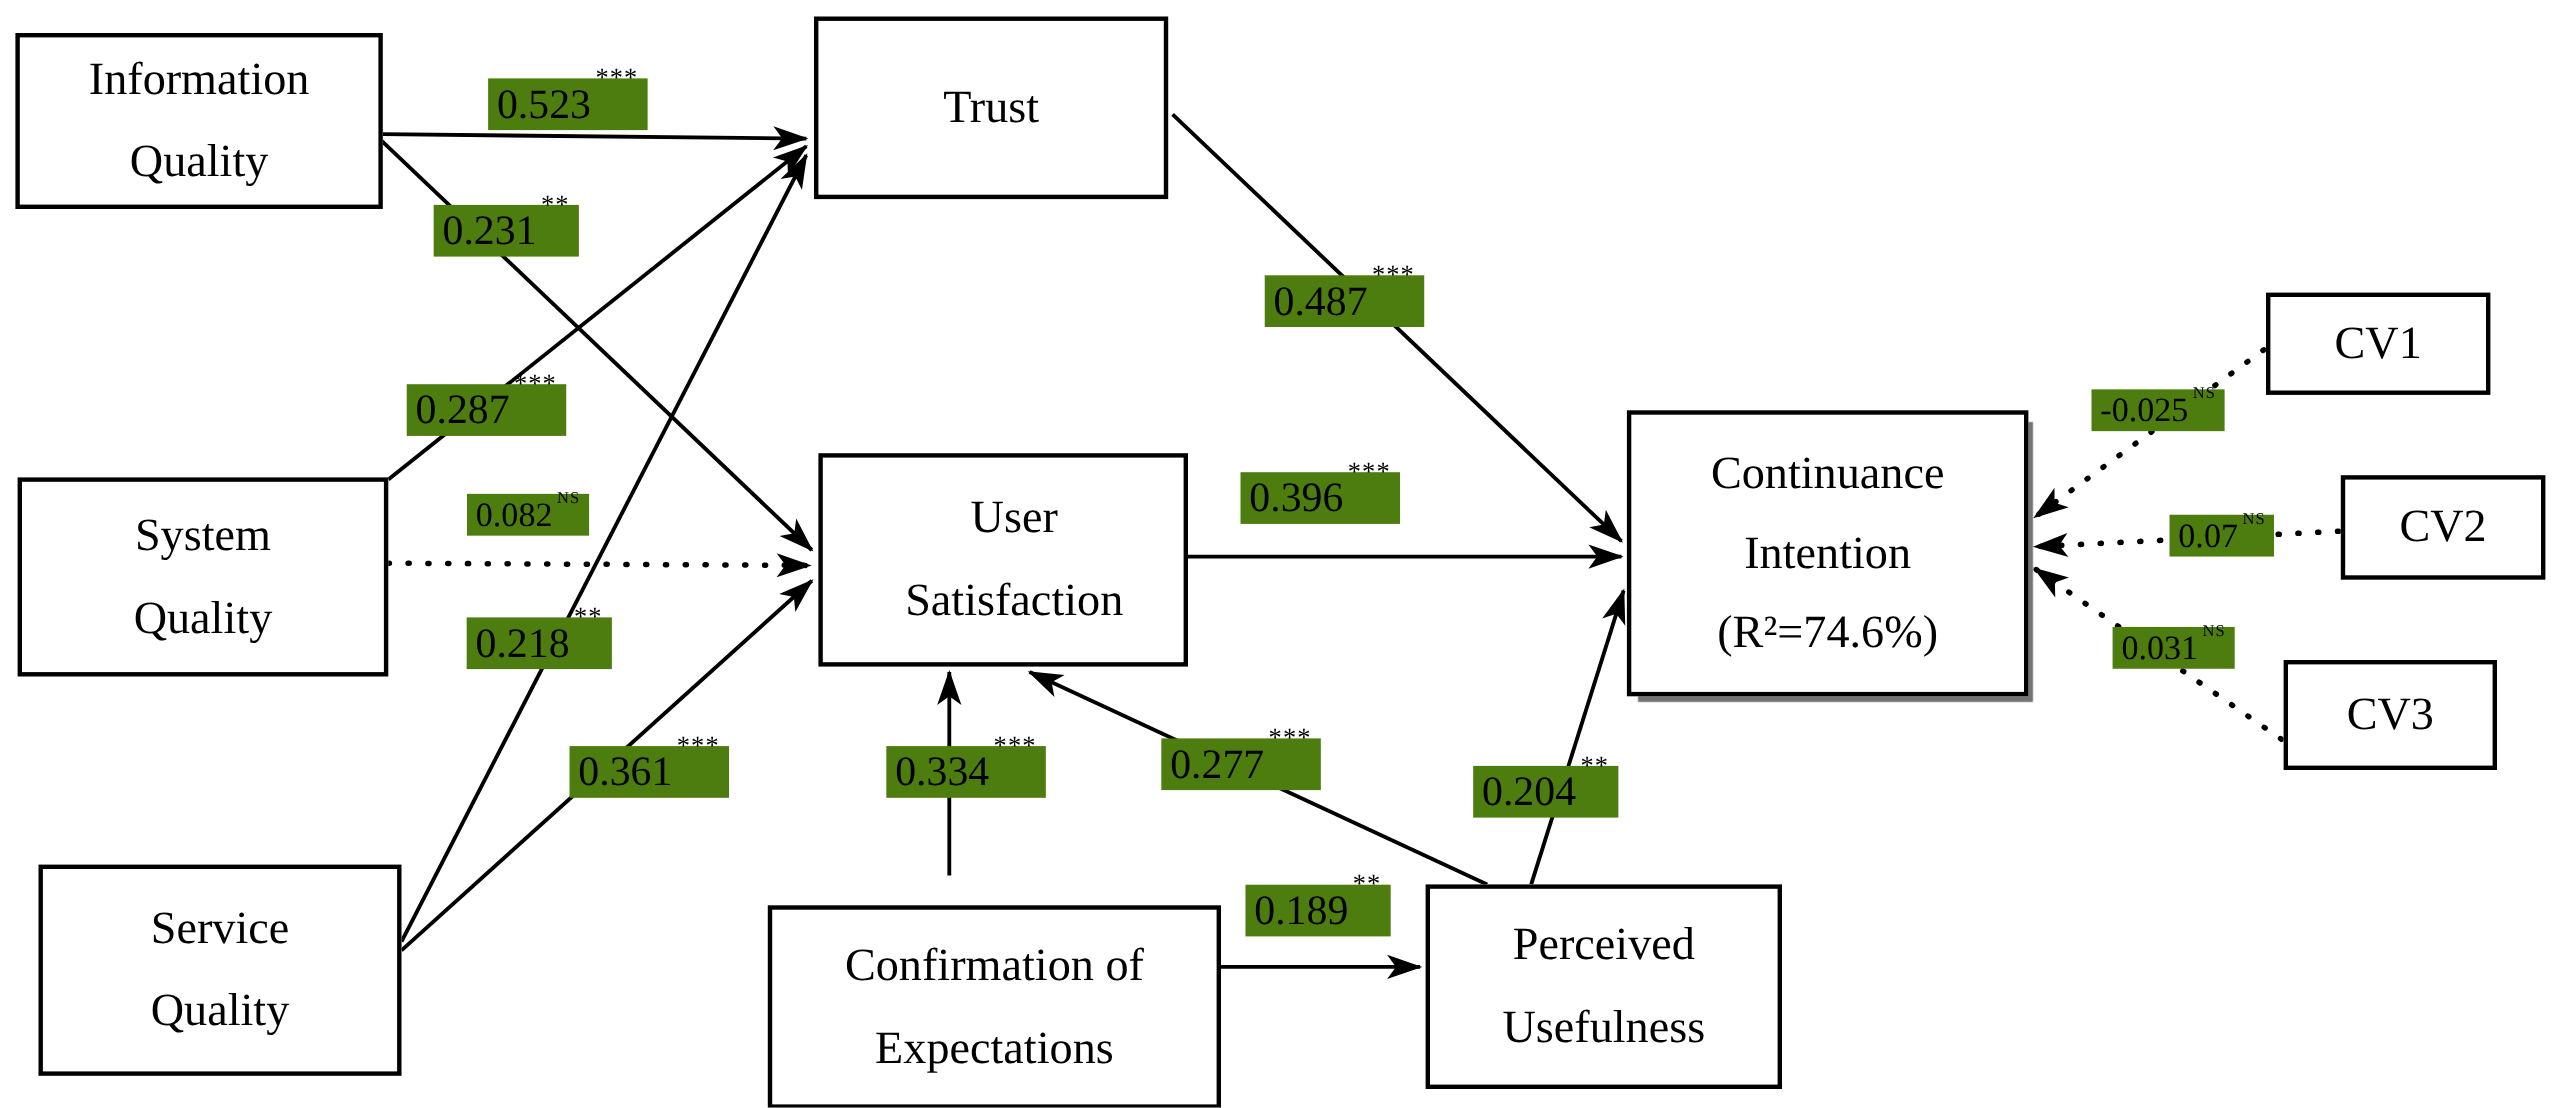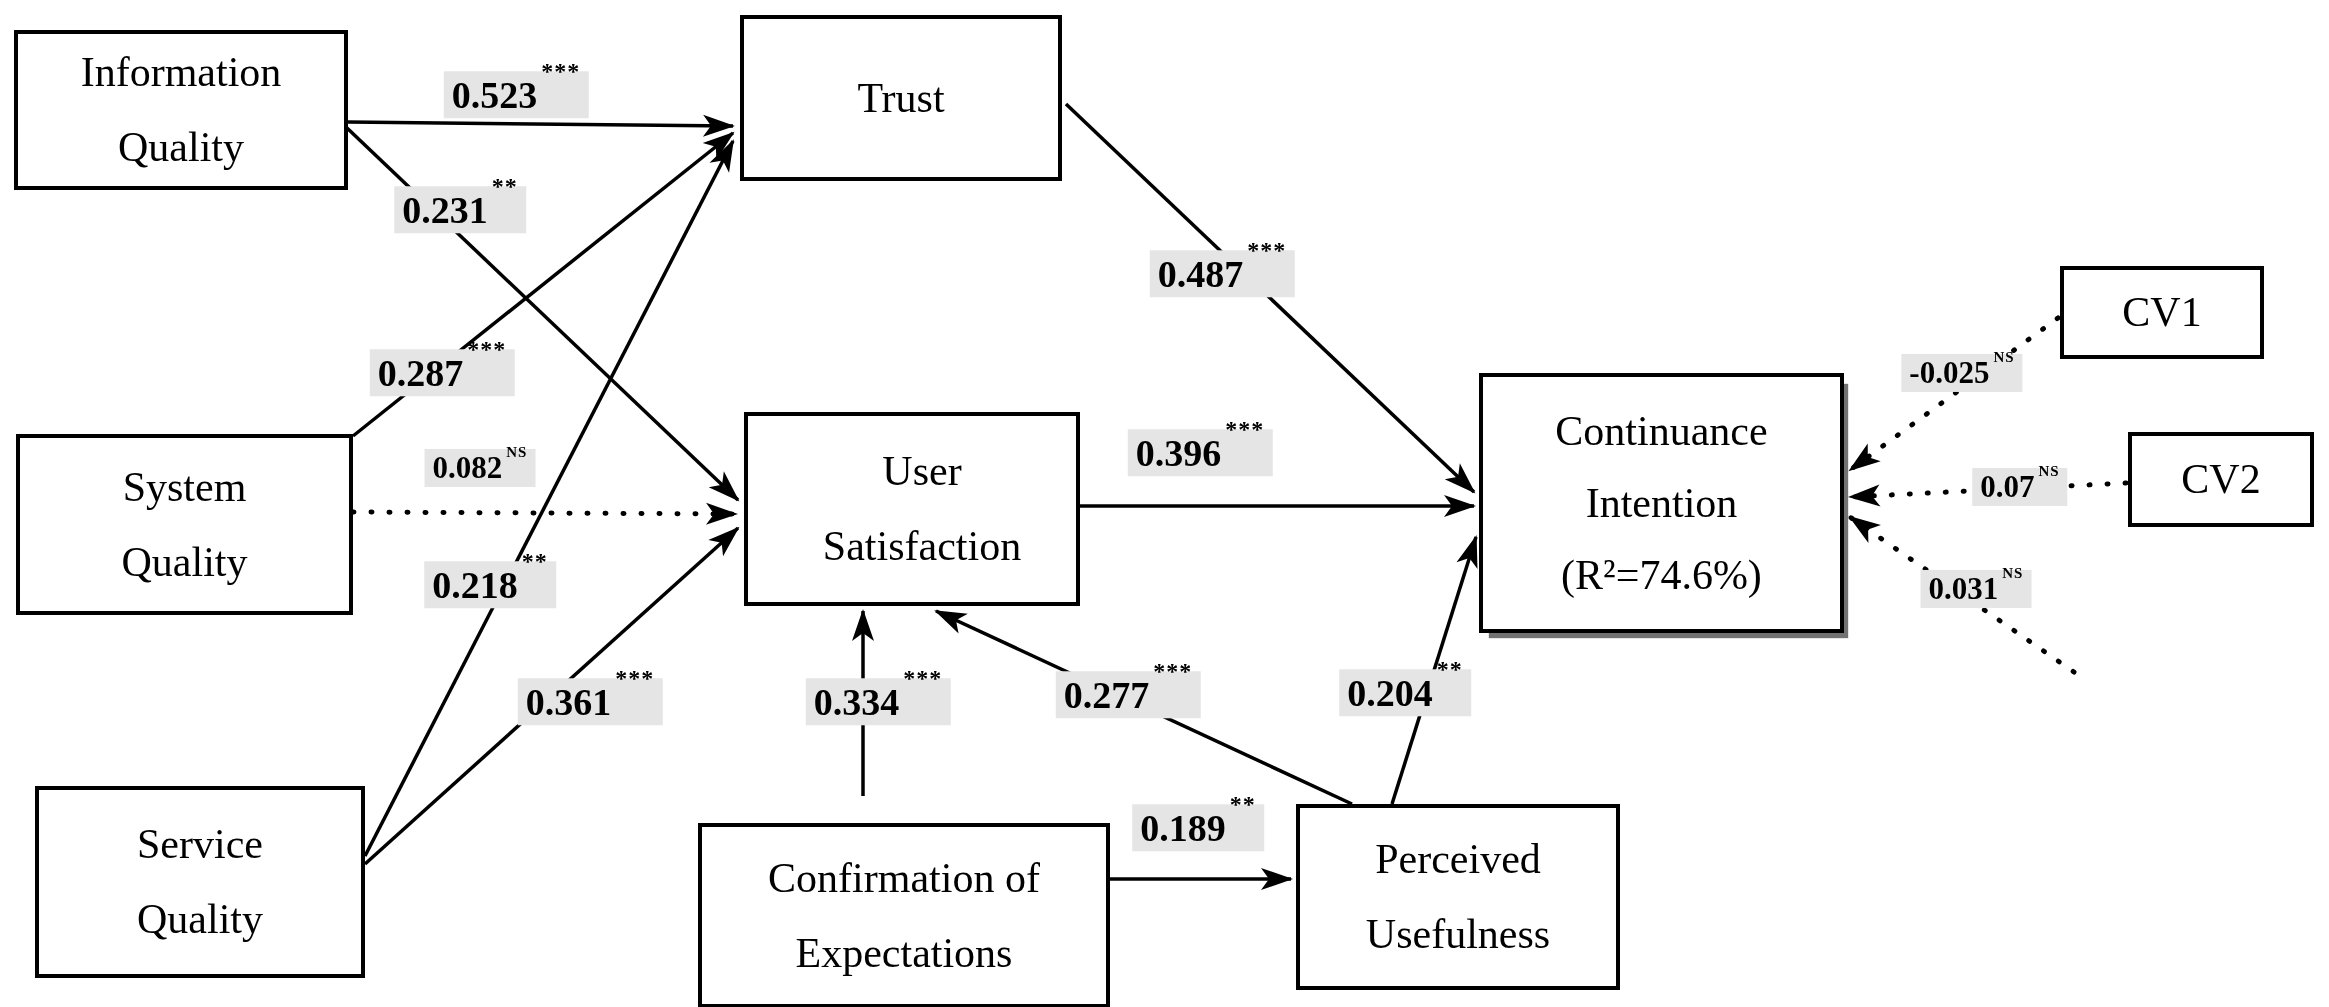--- a/index.html
+++ b/index.html
@@ -31,27 +31,26 @@
     font-size:42px;
     line-height:1.78;
     box-sizing:border-box;
     z-index:2;
   }
   .node.thin{border-width:4px;}
   .node.shadowed{box-shadow:7px 8px 1px -3px rgba(0,0,0,0.55);}
   .plabel{
     position:absolute;
     transform:translate(-50%,-50%);
-    background:#e5e5e5;
+    background:#4d7c0f;
     padding:2px 8px;
     font-size:38px;
     white-space:nowrap;
     z-index:3;
     line-height:1.1;
-    font-weight:bold;
   }
   .plabel.sm{font-size:31px;}
   .sig{
     font-size:24px;
     position:relative;
     top:-15px;
     margin-left:4px;
     letter-spacing:1px;
   }
   .plabel.sm .sig{font-size:19px;top:-11px;}
@@ -132,20 +131,23 @@
   </div>
 
   <div class="node thin" style="left:2060px;top:266px;width:204px;height:93px;">
     <span>CV1</span>
   </div>
 
   <div class="node thin" style="left:2128px;top:432px;width:186px;height:95px;">
     <span>CV2</span>
   </div>
 
+  <div class="node thin" style="left:2076px;top:600px;width:194px;height:100px;">
+    <span>CV3</span>
+  </div>
 
   <div class="plabel" style="left:516px;top:95px;">
     <span>0.523</span><sup class="sig">***</sup>
   </div>
 
   <div class="plabel" style="left:460px;top:210px;">
     <span>0.231</span><sup class="sig">**</sup>
   </div>
 
   <div class="plabel" style="left:442px;top:373px;">
@@ -173,21 +175,21 @@
   </div>
 
   <div class="plabel" style="left:878px;top:702px;">
     <span>0.334</span><sup class="sig">***</sup>
   </div>
 
   <div class="plabel" style="left:1128px;top:695px;">
     <span>0.277</span><sup class="sig">***</sup>
   </div>
 
-  <div class="plabel" style="left:1405px;top:693px;">
+  <div class="plabel" style="left:1405px;top:720px;">
     <span>0.204</span><sup class="sig">**</sup>
   </div>
 
   <div class="plabel" style="left:1198px;top:828px;">
     <span>0.189</span><sup class="sig">**</sup>
   </div>
 
   <div class="plabel sm" style="left:1962px;top:373px;">
     <span>-0.025</span><sup class="sig ns">NS</sup>
   </div>

